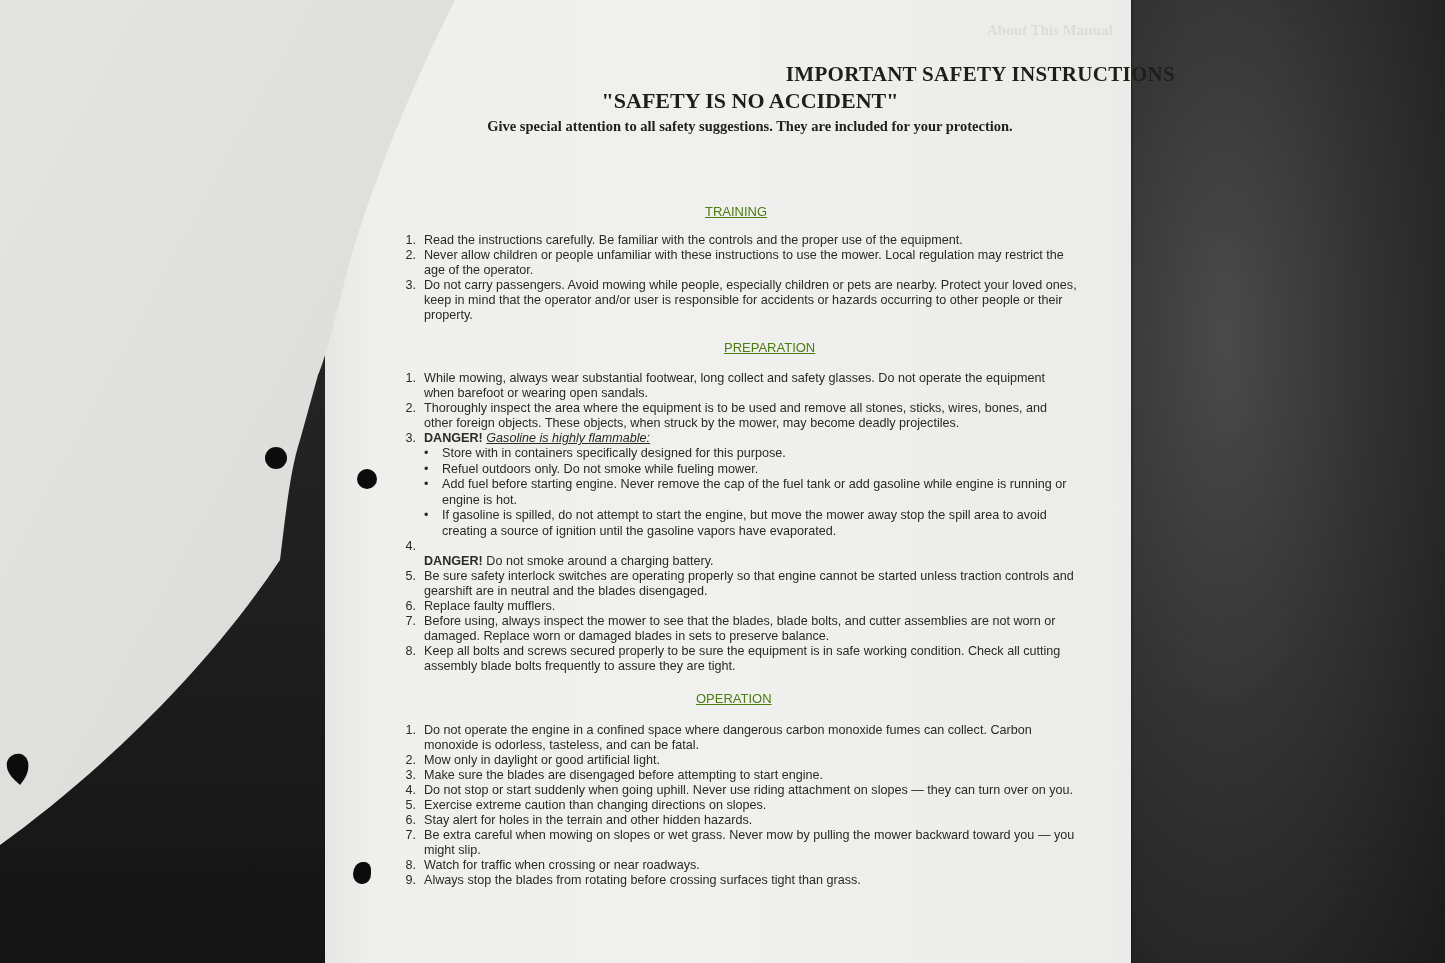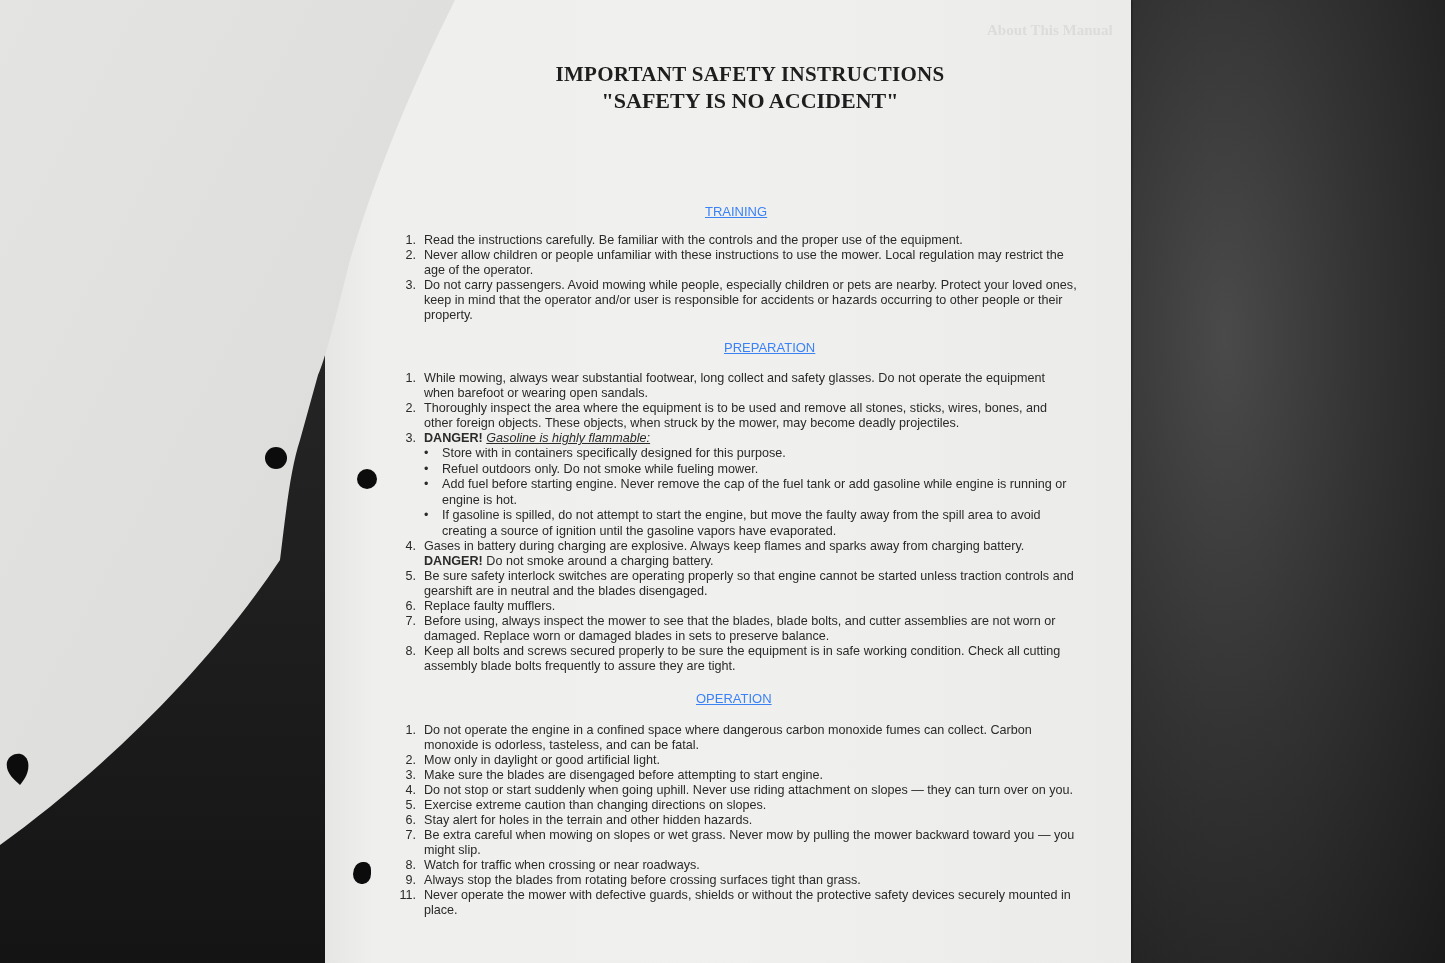--- a/index.html
+++ b/index.html
@@ -20,27 +20,27 @@
   .show-through {
     position: absolute; left: 662px; top: 22px; color: #dcdcda;
     font-family: "Liberation Serif", serif; font-weight: bold; font-size: 15px;
   }
   .curl {
     position: absolute; left: 0; top: 0; width: 1445px; height: 963px; pointer-events: none;
   }
   .hole { position: absolute; background: #0c0c0c; border-radius: 50%; }
 
   .header { position: absolute; left: 325px; top: 60px; width: 850px; text-align: center; color: #1e1e1e; font-family: "Liberation Serif", serif; }
-  .h-title { font-size: 21px; font-weight: bold; letter-spacing: 0.3px; height: 28px; line-height: 28px; }
+  .h-title { font-size: 21px; font-weight: bold; letter-spacing: 0.3px; height: 28px; line-height: 28px; text-align: right; }
   .h-sub { font-size: 16px; font-weight: bold; font-style: italic; height: 22px; line-height: 22px; }
   .h-slogan { font-size: 22px; font-weight: bold; height: 26px; line-height: 26px; }
   .h-note { font-size: 14.5px; font-weight: bold; height: 24px; line-height: 24px; }
 
   .section-heading {
-    position: absolute; font-size: 13px; color: #3b82f6; text-decoration: underline;
+    position: absolute; font-size: 13px; color: #4d7c0f; text-decoration: underline;
   }
   .list { position: absolute; left: 398px; width: 680px; color: #2a2a2a; font-size: 12.6px; }
   .item { display: flex; line-height: 15px; }
   .num { width: 26px; flex: 0 0 26px; text-align: right; padding-right: 8px; box-sizing: border-box; }
   .txt { flex: 1; }
   .bullet { display: flex; line-height: 15.5px; padding-left: 26px; }
   .bdot { width: 18px; flex: 0 0 18px; }
   .bold { font-weight: bold; }
   .ital { font-style: italic; text-decoration: underline; }
 </style>
@@ -65,20 +65,21 @@
     </linearGradient>
   </defs>
   <path d="M0,0 L455,0 C420,70 380,160 350,260 C335,320 325,360 318,375 L300,440 C290,470 285,520 280,560 C200,680 90,780 0,845 Z" fill="url(#curlg)"></path>
   <circle cx="276" cy="458" r="11" fill="#0c0c0c"></circle>
   <path d="M7,762 C10,752 25,750 28,762 C30,772 24,780 20,785 C14,780 5,772 7,762 Z" fill="#0c0c0c"></path>
 </svg>
 
 <div class="header">
   <div class="h-title">IMPORTANT SAFETY INSTRUCTIONS</div>
   <div class="h-slogan">"SAFETY IS NO ACCIDENT"</div>
+  <div class="h-note">Give special attention to all safety suggestions.  They are included for your protection.</div>
 </div>
 
 <div class="section-heading" style="left:705px; top:204px;">TRAINING</div>
 <div class="list" style="top:233px;">
   <div class="item">
       <span class="num">1.</span>
       <span class="txt">Read the instructions carefully.  Be familiar with the controls and the proper use of the equipment.</span>
     </div>
   <div class="item">
       <span class="num">2.</span>
@@ -111,25 +112,25 @@
   <div class="bullet">
       <span class="bdot">•</span>
       <span class="txt">Refuel outdoors only.  Do not smoke while fueling mower.</span>
     </div>
   <div class="bullet">
       <span class="bdot">•</span>
       <span class="txt">Add fuel before starting engine.  Never remove the cap of the fuel tank or add gasoline while engine is running or engine is hot.</span>
     </div>
   <div class="bullet">
       <span class="bdot">•</span>
-      <span class="txt">If gasoline is spilled, do not attempt to start the engine, but move the faulty away from the spill area to avoid creating a source of ignition until the gasoline vapors have evaporated.</span>
+      <span class="txt">If gasoline is spilled, do not attempt to start the engine, but move the mower away stop the spill area to avoid creating a source of ignition until the gasoline vapors have evaporated.</span>
     </div>
   <div class="item">
       <span class="num">4.</span>
-      <span class="txt"><span>Gases in battery during charging are explosive.  Always keep flames and sparks away from charging battery.</span><br><span class="bold">DANGER!</span> <span>Do not smoke around a charging battery.</span></span>
+      <span class="txt"><br><span class="bold">DANGER!</span> <span>Do not smoke around a charging battery.</span></span>
     </div>
   <div class="item">
       <span class="num">5.</span>
       <span class="txt">Be sure safety interlock switches are operating properly so that engine cannot be started unless traction controls and gearshift are in neutral and the blades disengaged.</span>
     </div>
   <div class="item">
       <span class="num">6.</span>
       <span class="txt">Replace faulty mufflers.</span>
     </div>
   <div class="item">
@@ -173,17 +174,13 @@
       <span class="txt">Be extra careful when mowing on slopes or wet grass.  Never mow by pulling the mower backward toward you — you might slip.</span>
     </div>
   <div class="item">
       <span class="num">8.</span>
       <span class="txt">Watch for traffic when crossing or near roadways.</span>
     </div>
   <div class="item">
       <span class="num">9.</span>
       <span class="txt">Always stop the blades from rotating before crossing surfaces tight than grass.</span>
     </div>
-  <div class="item">
-      <span class="num">11.</span>
-      <span class="txt">Never operate the mower with defective guards, shields or without the protective safety devices securely mounted in place.</span>
-    </div>
 </div>
 
 </body></html>

